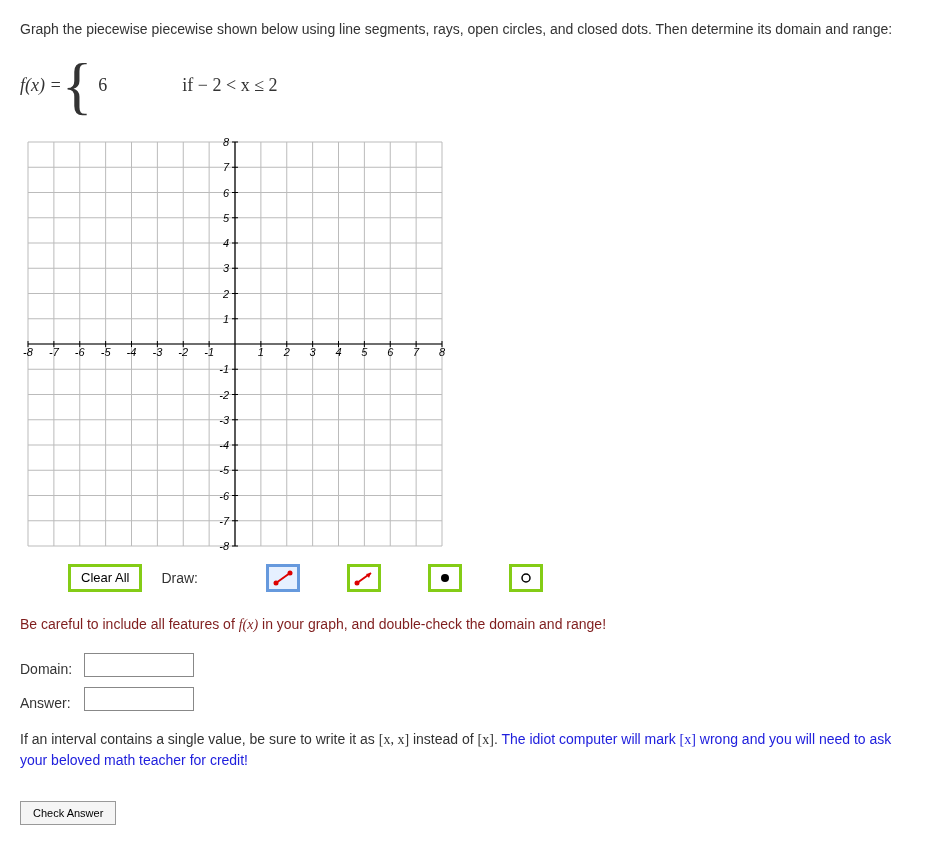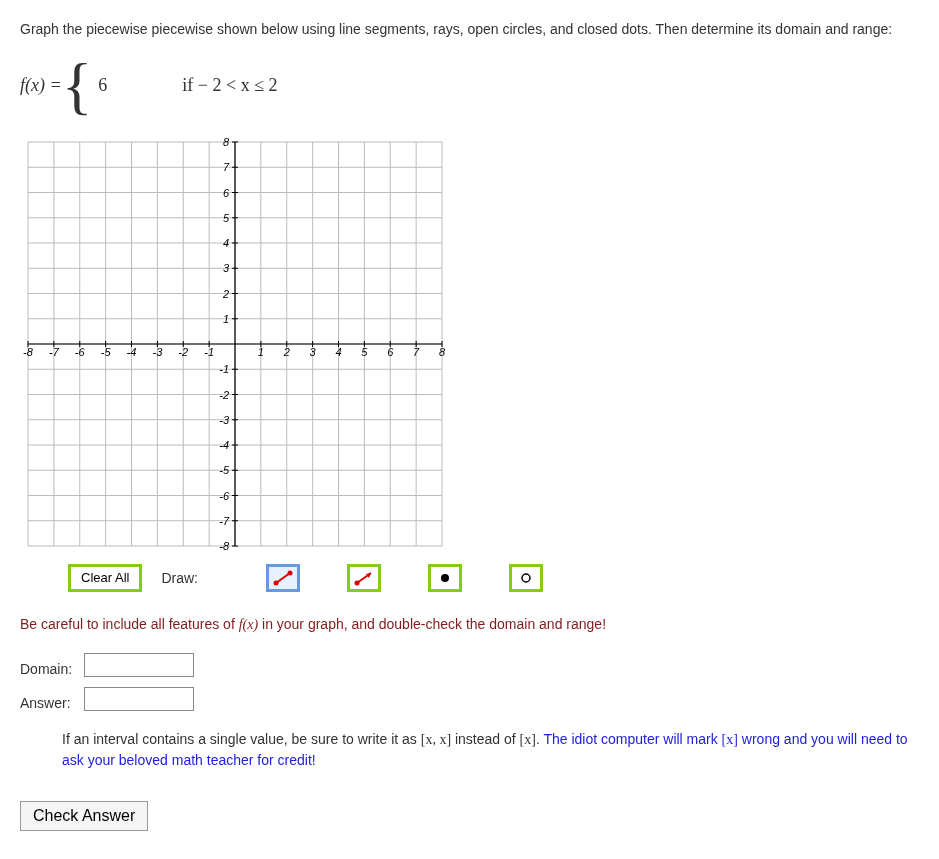--- a/index.html
+++ b/index.html
@@ -127,30 +127,29 @@
   }
   .field-row input {
     border: 1px solid #888;
     height: 20px;
     width: 100px;
     padding: 1px 4px;
   }
   .note {
     margin-top: 18px;
     line-height: 1.5;
-    margin-left: 42px;
   }
   .note .mathbr {
     font-family: "Times New Roman", serif;
   }
   .note .idiot { color: #2020dd; }
   .check-btn {
     margin-top: 30px;
     font-family: inherit;
-    font-size: 16px;
+    font-size: 11px;
     padding: 5px 12px;
     background: #f5f5f5;
     border: 1px solid #999;
     cursor: pointer;
   }
 </style>
 </head>
 <body>
 
 

